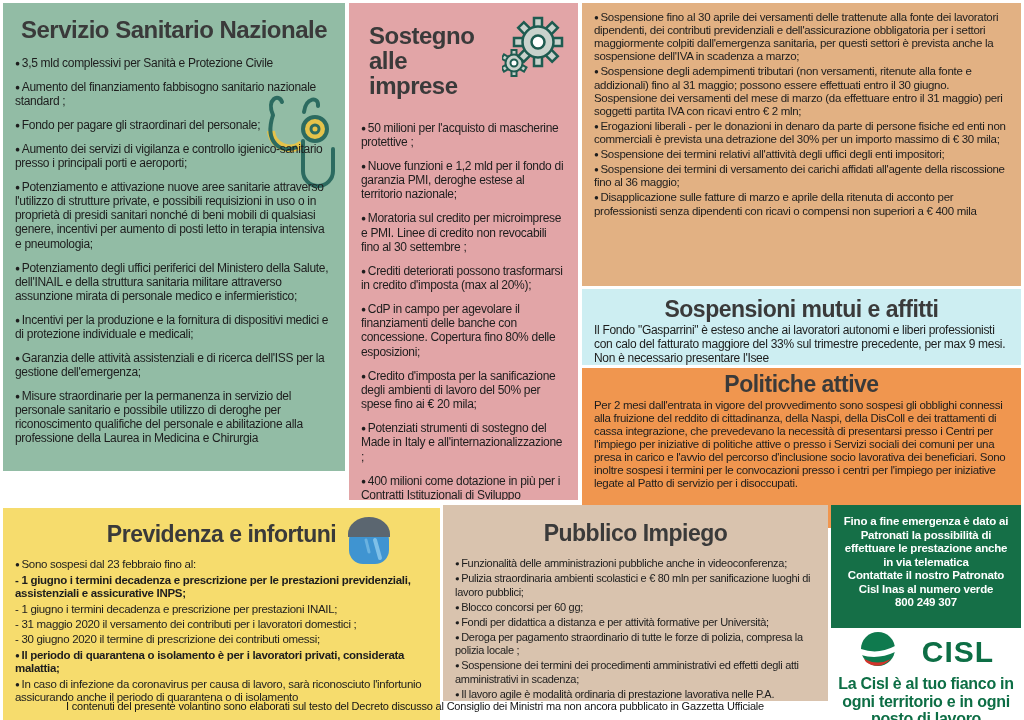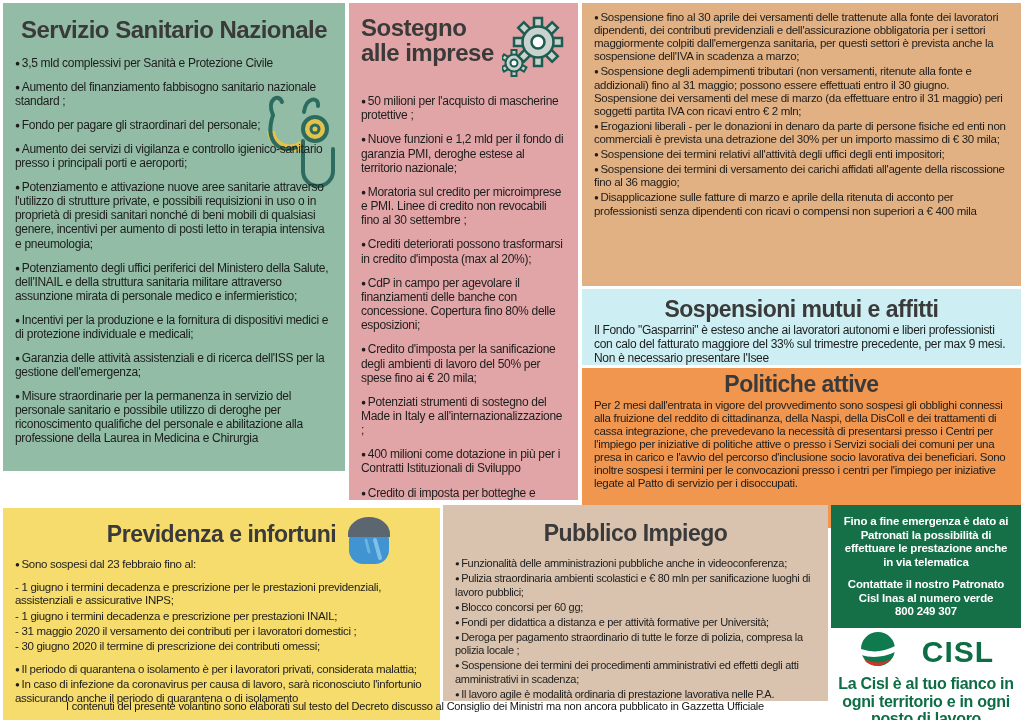--- a/index.html
+++ b/index.html
@@ -4,33 +4,33 @@
 <style>
   html,body{margin:0;padding:0;background:#fff;}
   .page{position:relative;width:1024px;height:720px;background:#fff;overflow:hidden;
         font-family:"Liberation Sans",sans-serif;color:var(--text-dark,#1d1d1d);}
   .panel{position:absolute;box-sizing:border-box;overflow:hidden;padding:8px 12px;}
   .panel-title{margin:0 0 8px;text-align:center;font-weight:bold;font-size:23px;
                color:var(--title-dark,#3a3a3a);letter-spacing:-0.5px;line-height:1.05;}
   .list{position:relative;z-index:2;}
   .li{margin:0;}
   .li.bullet::before{content:"● ";font-size:0.7em;position:relative;top:-1px;}
-  .li.gap{margin-top:9px;}
+  .li.gap{font-weight:bold;}
   .spaced .li{margin-bottom:10px;}
   .tight .li{margin-bottom:2px;}
 
   #servizio{left:3px;top:3px;width:342px;height:468px;background:var(--panel-green,#92bca5);
             font-size:12px;line-height:1.17;letter-spacing:-0.3px;}
   #servizio .panel-title{font-size:24px;margin:6px 0 14px;}
   .steth{position:absolute;right:2px;top:86px;z-index:1;}
 
   #sostegno{left:349px;top:3px;width:229px;height:497px;background:var(--panel-pink,#e2a5a7);
             font-size:12px;line-height:1.18;letter-spacing:-0.3px;}
   #sostegno .head{display:flex;align-items:flex-start;justify-content:space-between;margin:4px 0 14px;}
-  #sostegno .panel-title{text-align:left;font-size:24px;margin:0;white-space:pre-line;}
+  #sostegno .panel-title{text-align:left;font-size:24px;margin:8px;white-space:pre-line;}
 
   #misure{left:582px;top:3px;width:439px;height:283px;background:var(--panel-tan,#e2b183);
           font-size:11.5px;line-height:1.14;letter-spacing:-0.3px;}
   #misure .panel-title{margin:2px 0 6px;}
 
   #mutui{left:582px;top:289px;width:439px;height:76px;background:var(--panel-blue,#cdeef2);
          font-size:12px;line-height:1.15;letter-spacing:-0.3px;}
   #mutui .panel-title{margin:0 0 3px;}
 
   #politiche{left:582px;top:368px;width:439px;height:160px;background:var(--panel-orange,#f0964f);

